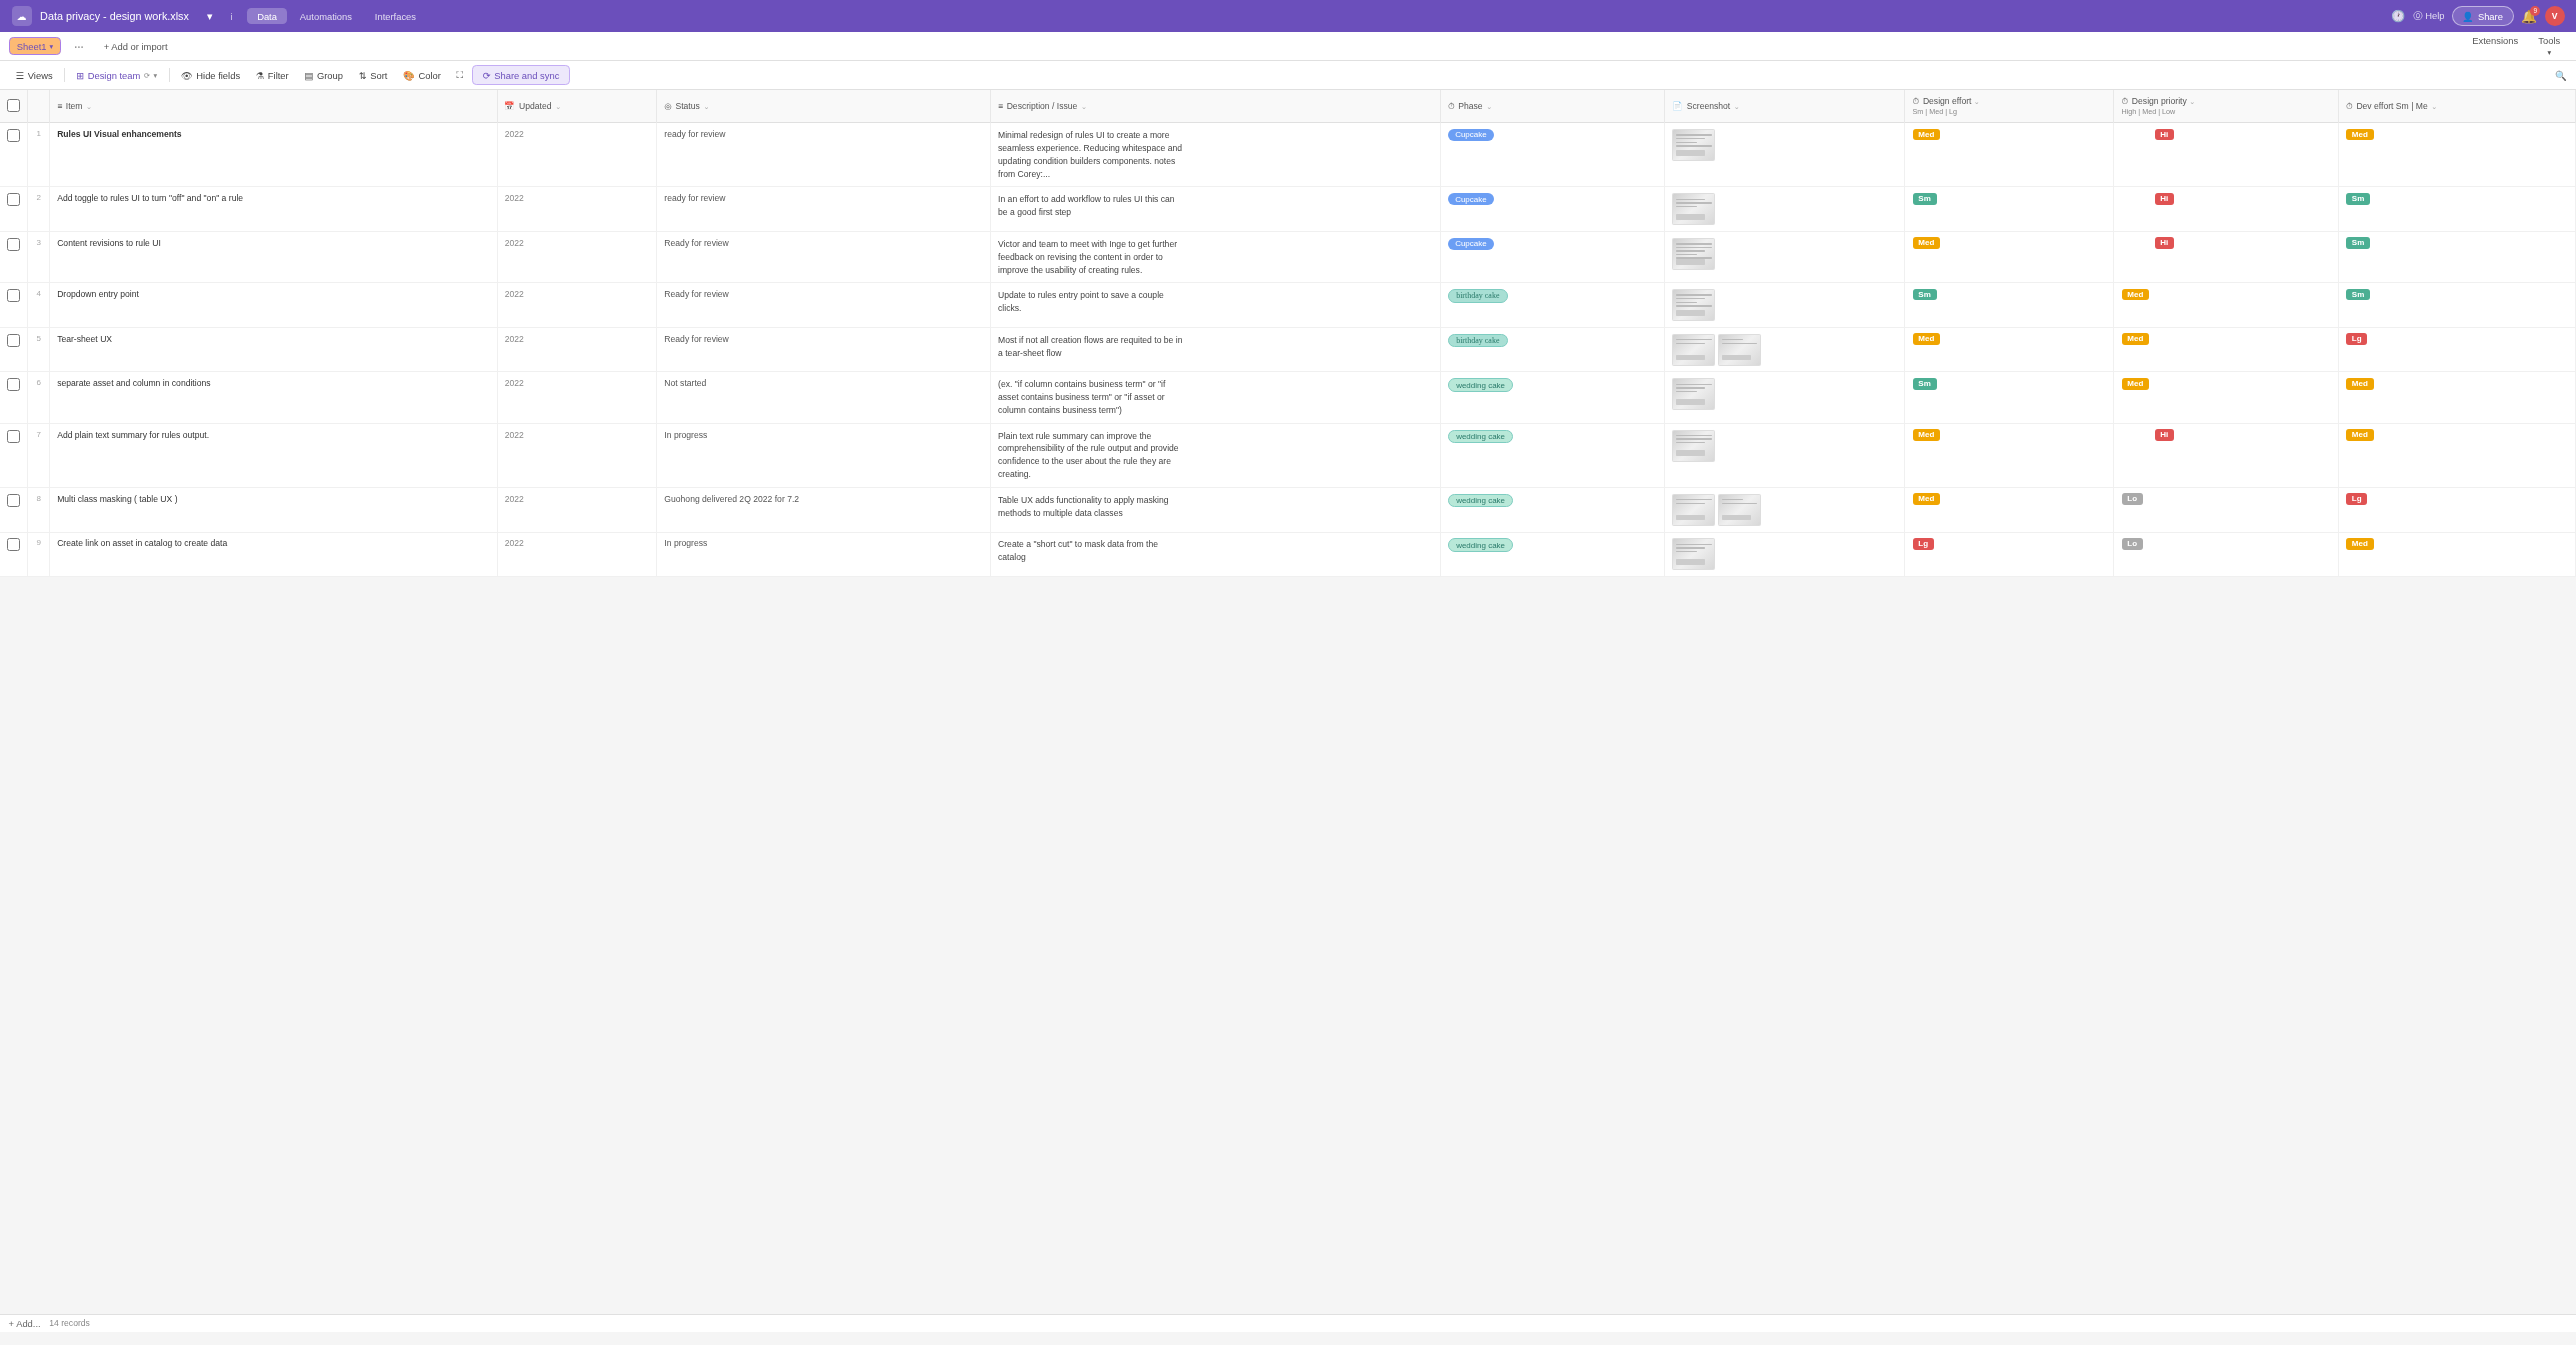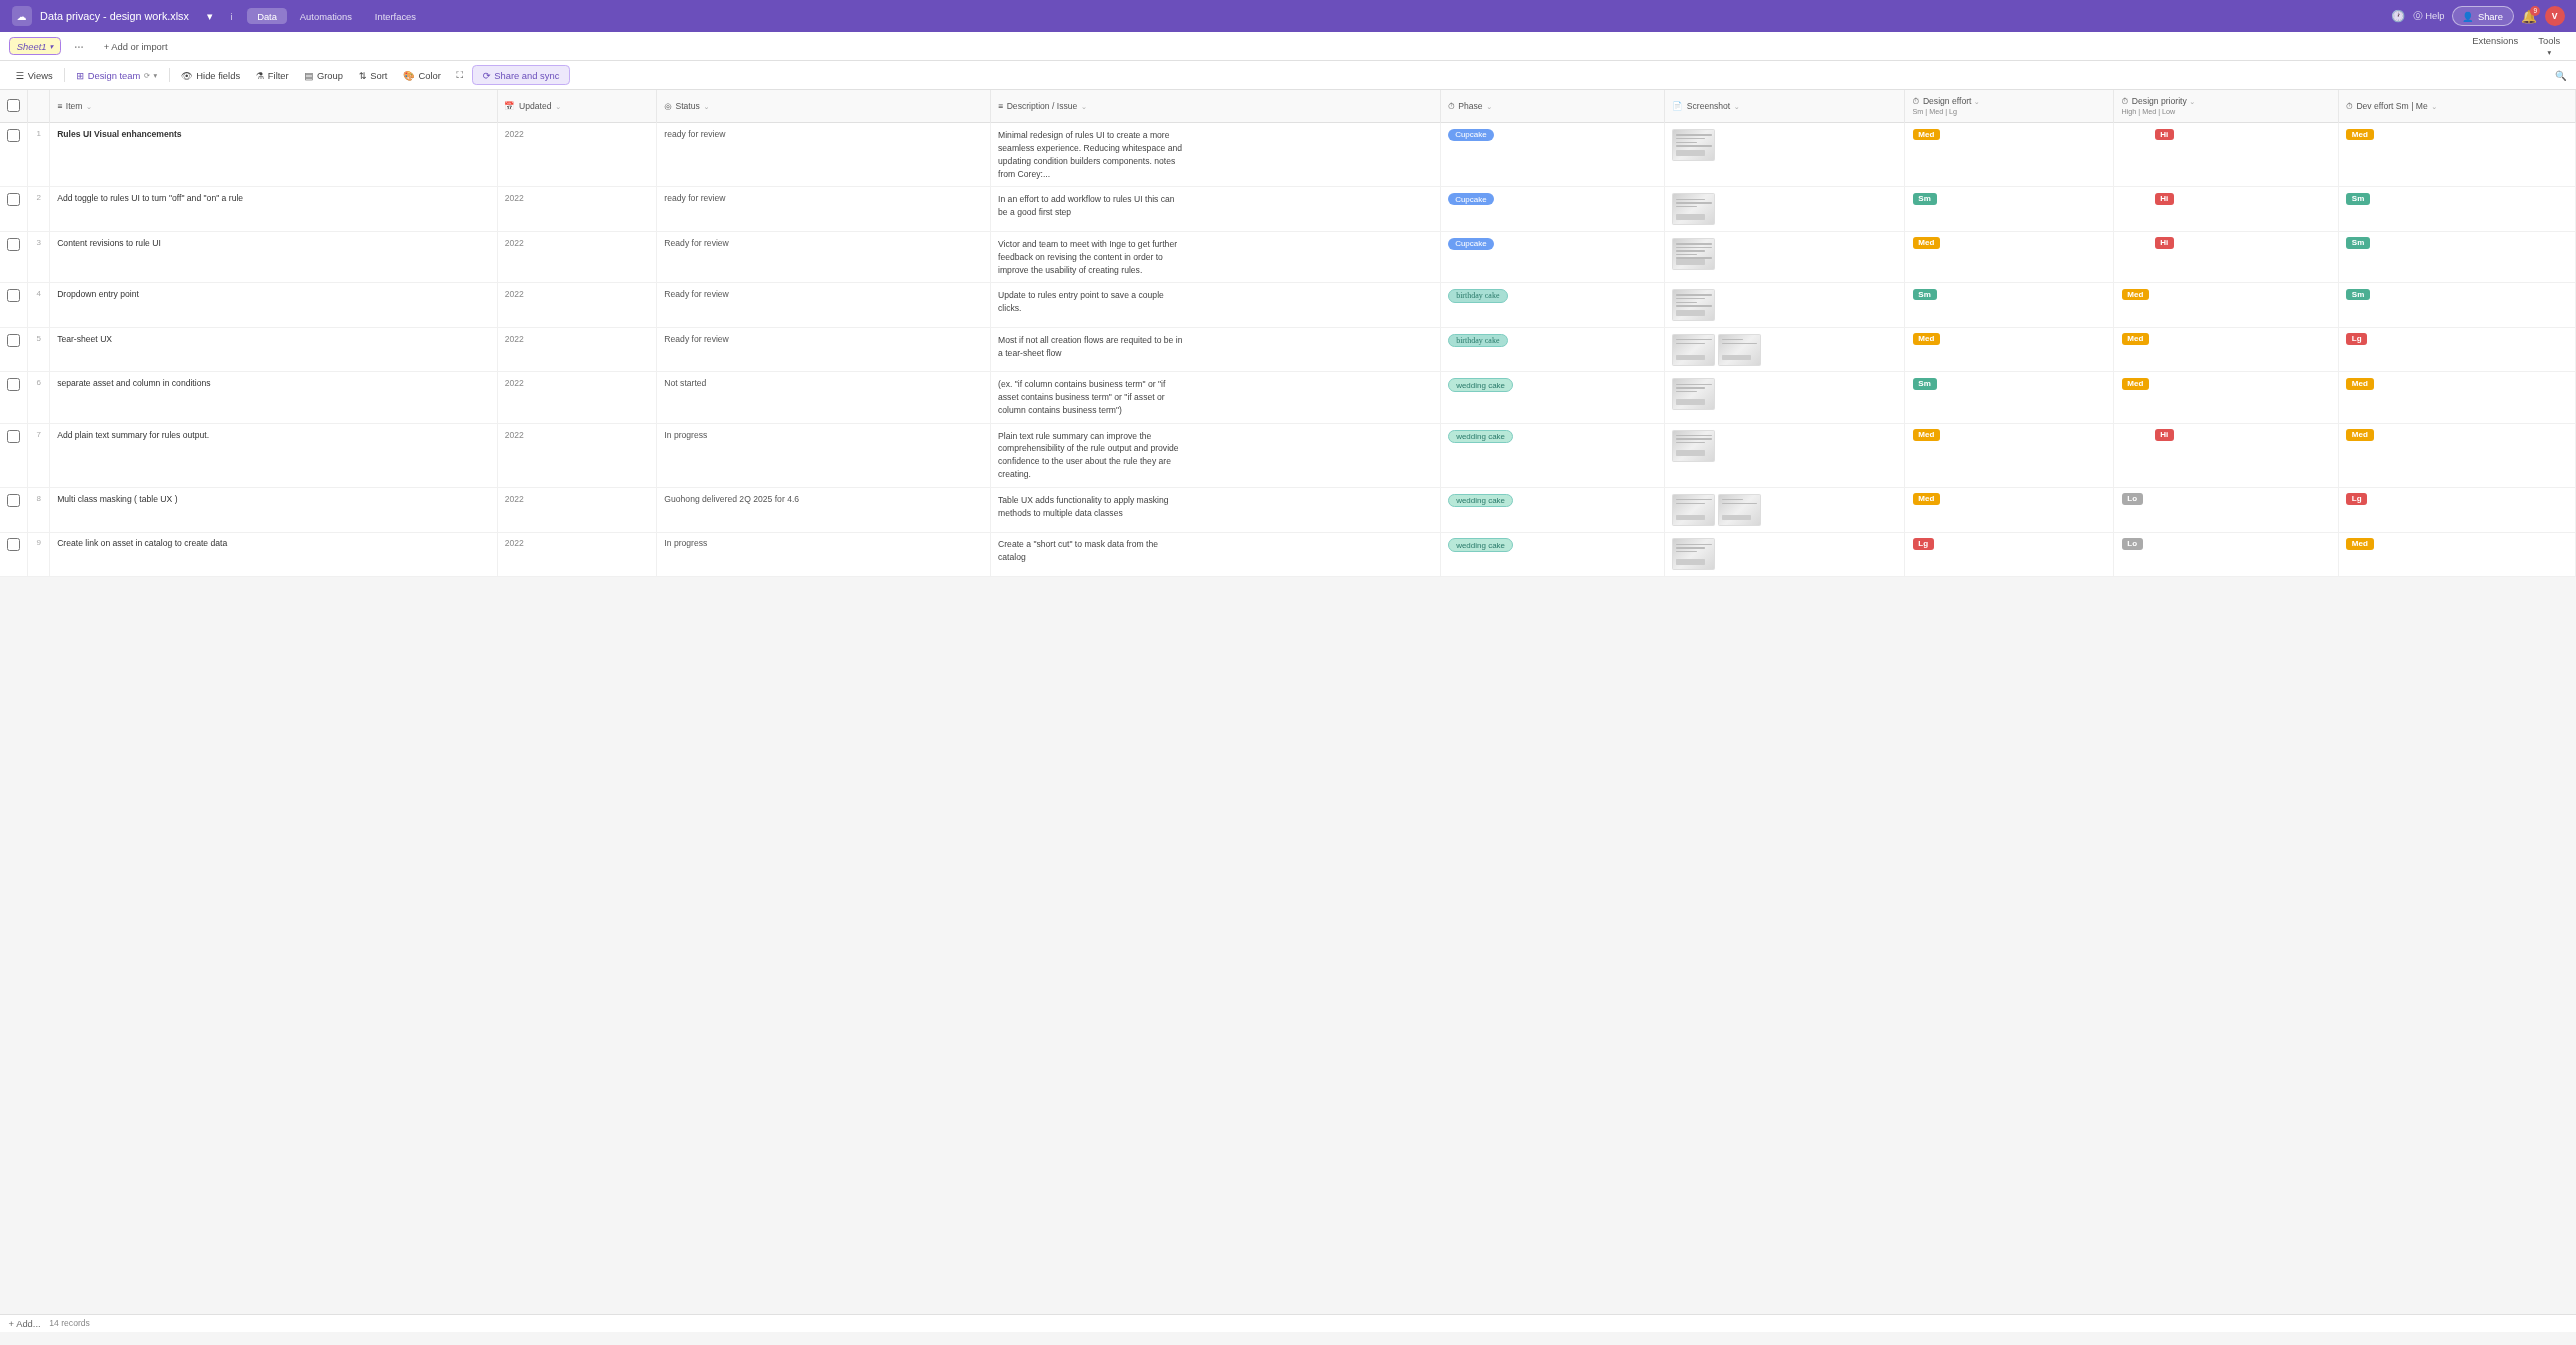--- a/index.html
+++ b/index.html
@@ -95,24 +95,23 @@
     }
     .sheet-tab {
       display: flex; align-items: center; gap: 2.9px;
       padding: 2.9px 7.2px;
       border-radius: 4.3px;
       cursor: pointer;
       font-size: 9.4px;
       border: 0.7px solid #ccc;
     }
     .sheet-tab.active {
-      background: #fef9c3;
+      background: #fdba74;
       border-color: #a97de8;
       color: #6b4fbb;
-      font-style: italic;
     }
     .add-sheet-btn {
       display: flex; align-items: center; gap: 2.9px;
       padding: 2.9px 7.2px;
       cursor: pointer;
       font-size: 9.4px;
       color: #555;
       justify-content: flex-end;
     }
     .sheet-right {
@@ -762,21 +761,21 @@
         <span class="effort-med">Med</span>
       </td>
     </tr>
         <tr>
       <td class="checkbox-col">
         <input type="checkbox" style="">
       </td>
       <td class="row-num">8</td>
       <td style="font-weight:500; min-width:144px;">Multi class masking ( table UX )</td>
       <td style="color:#888;">2022</td>
-      <td style="color:#555; min-width:94px;">Guohong delivered 2Q 2025 for 4.6</td>
+      <td style="color:#555; min-width:94px;">Guohong delivered 2Q 2022 for 7.2</td>
       <td>
             <div class="desc-text">Table UX adds functionality to apply masking methods to multiple data classes</div>
           </td>
       <td>
         <span class="badge-pill phase-wedding">wedding cake</span>
       </td>
       <td>
         <div class="screenshot-cell">
               <div class="thumb">
       <div class="thumb-inner">

